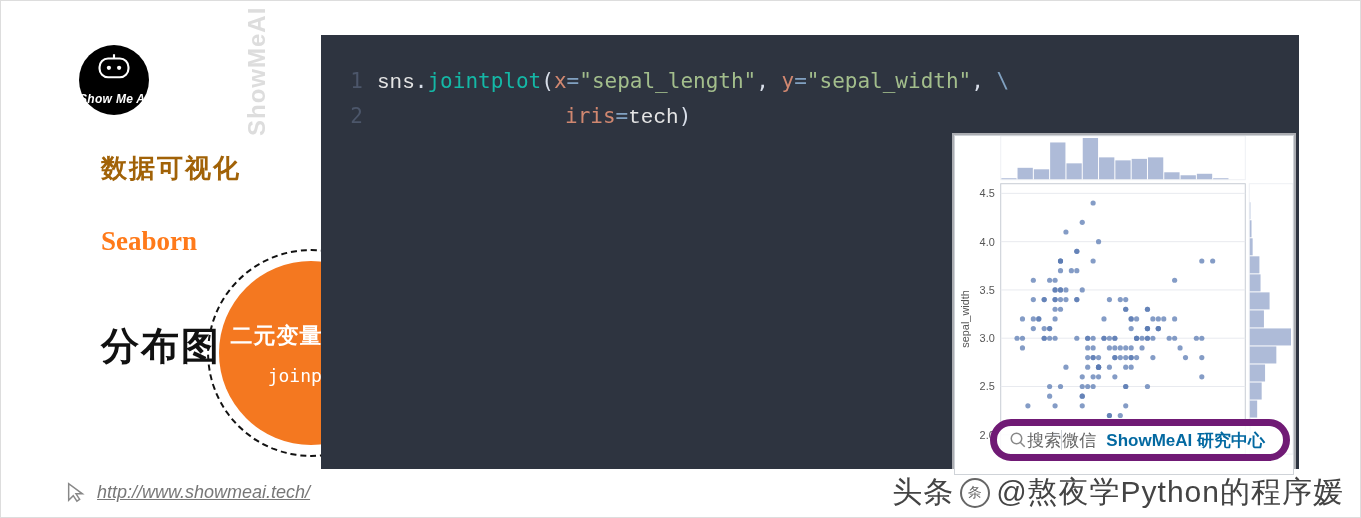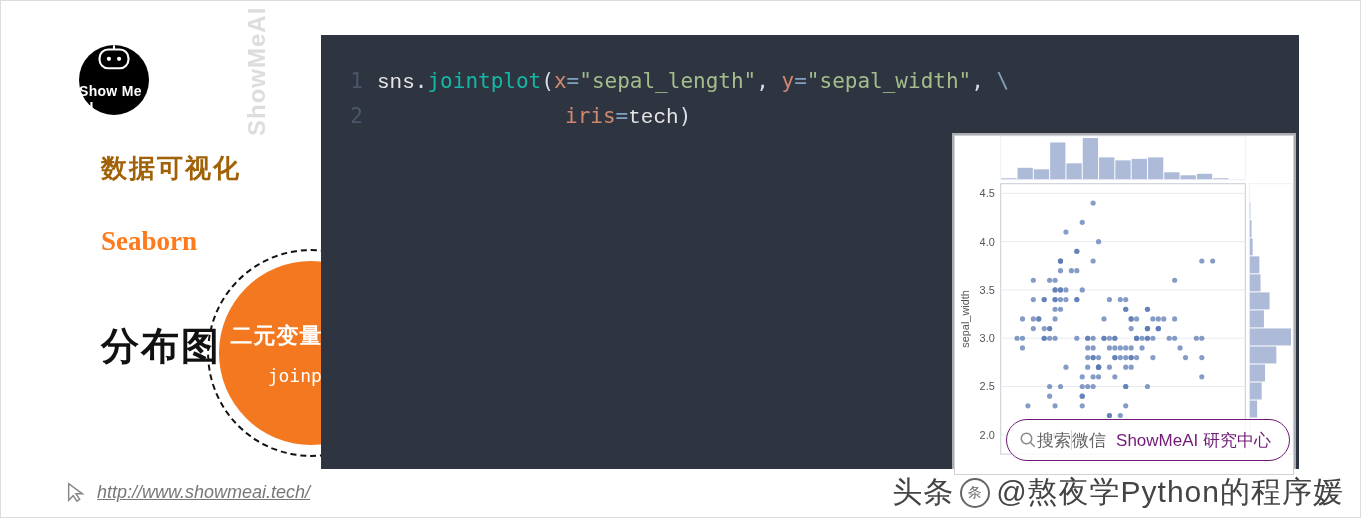--- a/index.html
+++ b/index.html
@@ -24,21 +24,21 @@
     position: absolute;
     left: 78px; top: 44px;
     width: 70px; height: 70px;
     border-radius: 50%;
     background: #000;
     display: flex; flex-direction: column;
     align-items: center; justify-content: center;
     color: #fff;
   }
   .logo svg { width: 34px; height: 26px; }
-  .logo-text { font-size: 14px; margin-top: 12px; font-weight: 600; letter-spacing: .3px;}
+  .logo-text { font-size: 12px; margin-top: 12px; font-weight: 600; letter-spacing: .3px; font-style: italic;}
 
   .h1 { position:absolute; left:100px; top:150px; font-size:26px; font-weight:800; color:#a16207; letter-spacing:2px;}
   .h2 { position:absolute; left:100px; top:225px; font-size:27px; font-weight:700; color:#ff7a1a; font-family: Georgia, "Times New Roman", serif;}
   .h3 { position:absolute; left:100px; top:320px; font-size:38px; font-weight:800; color:#111; letter-spacing:2px;}
 
   
   .badge-ring {
     position:absolute; left:206px; top:248px;
     width:208px; height:208px; border-radius:50%;
     border:2px dashed #111;
@@ -96,25 +96,25 @@
     position:absolute; right:66px; top:134px;
     width:340px; height:340px;
     background:#fff; border:1px solid #cfd3d8;
     box-shadow:0 0 0 2px rgba(255,255,255,.6);
   }
   .plot svg { display:block; width:100%; height:100%;}
   .search-bubble {
     position:absolute; right:70px; top:418px;
     height:42px; display:flex; align-items:center;
     background:rgba(255,255,255,.85);
-    border:1px solid #701a75; border-radius:24px;
+    border:7px solid #701a75; border-radius:24px;
     padding:0 18px 0 12px; color:#666; font-size:17px;
   }
   .search-bubble .divider { width:1px; height:20px; background:#cfd3d8;}
-  .search-bubble .strong { color:#701a75; font-weight:400;text-align:right;}
+  .search-bubble .strong { color:#0369a1; font-weight:700;text-align:right;}
   .search-bubble svg{ width:18px; height:18px; }
 
   
   .footer {
     position:absolute; left:64px; bottom:14px;
     display:flex; align-items:center; gap:10px;
     color:#777;
     margin-top:32px;
   }
   .footer a { color:#777; font-size:18px; text-decoration:underline; font-style:italic;}

